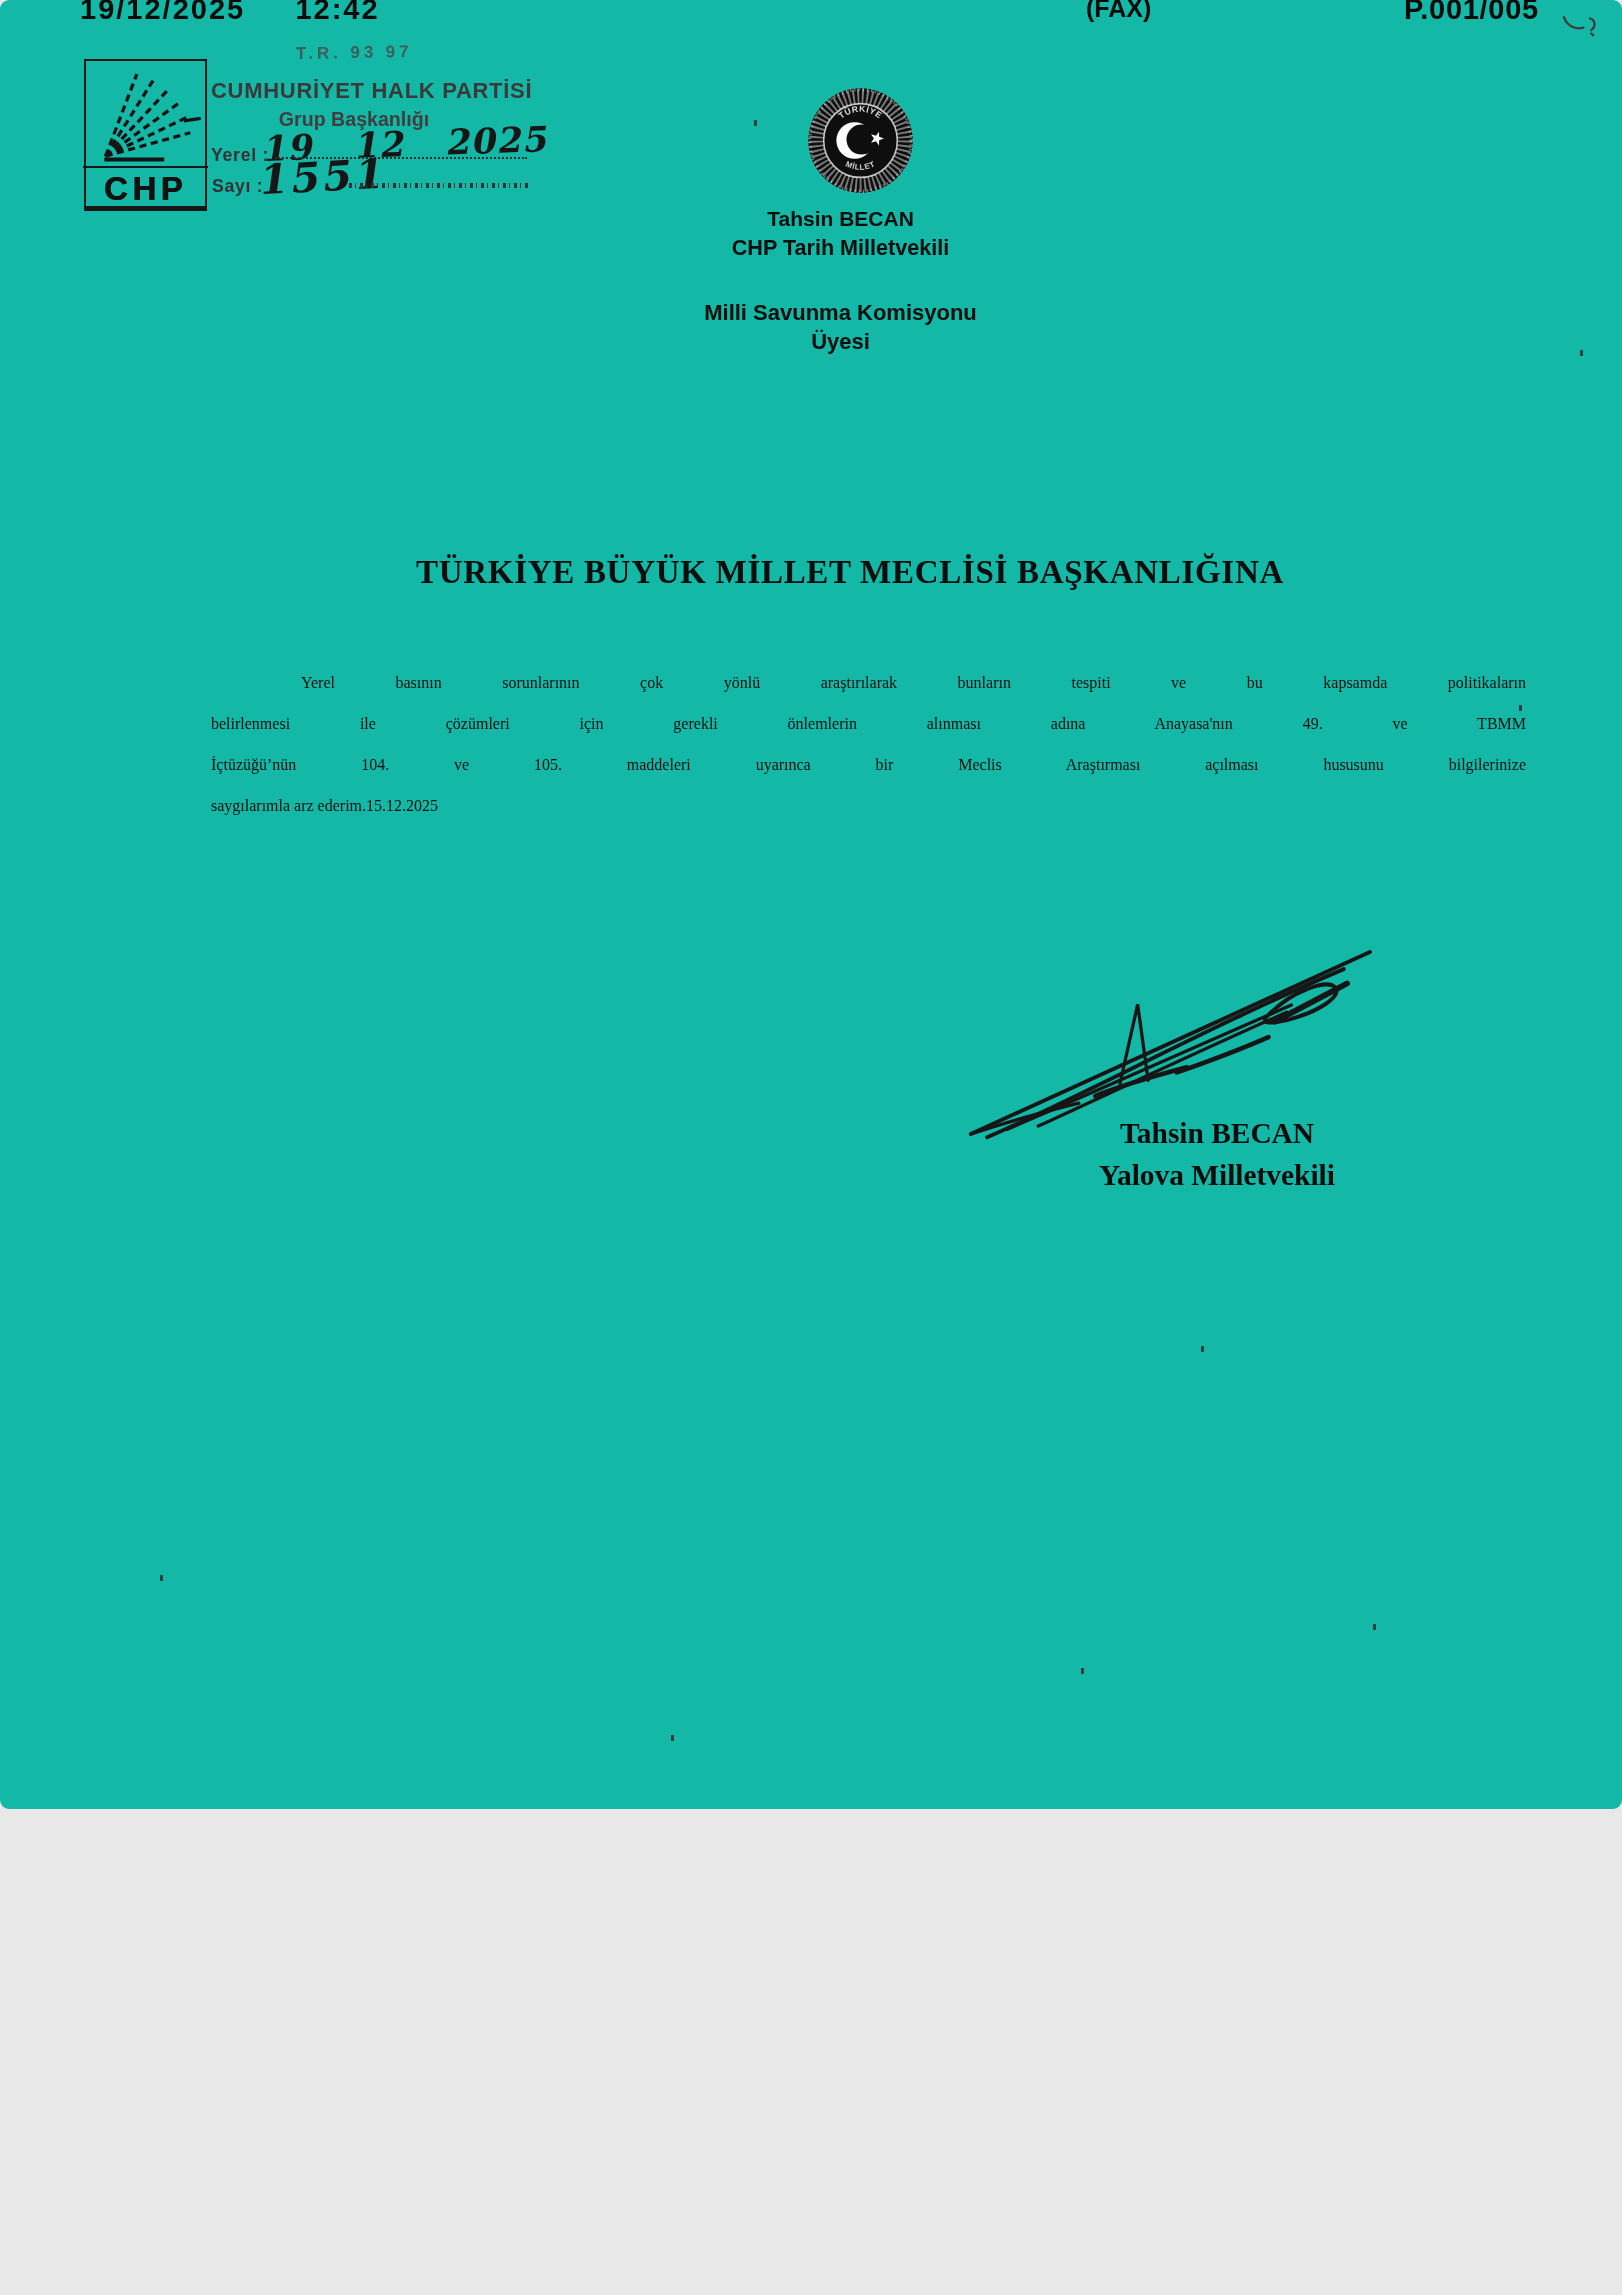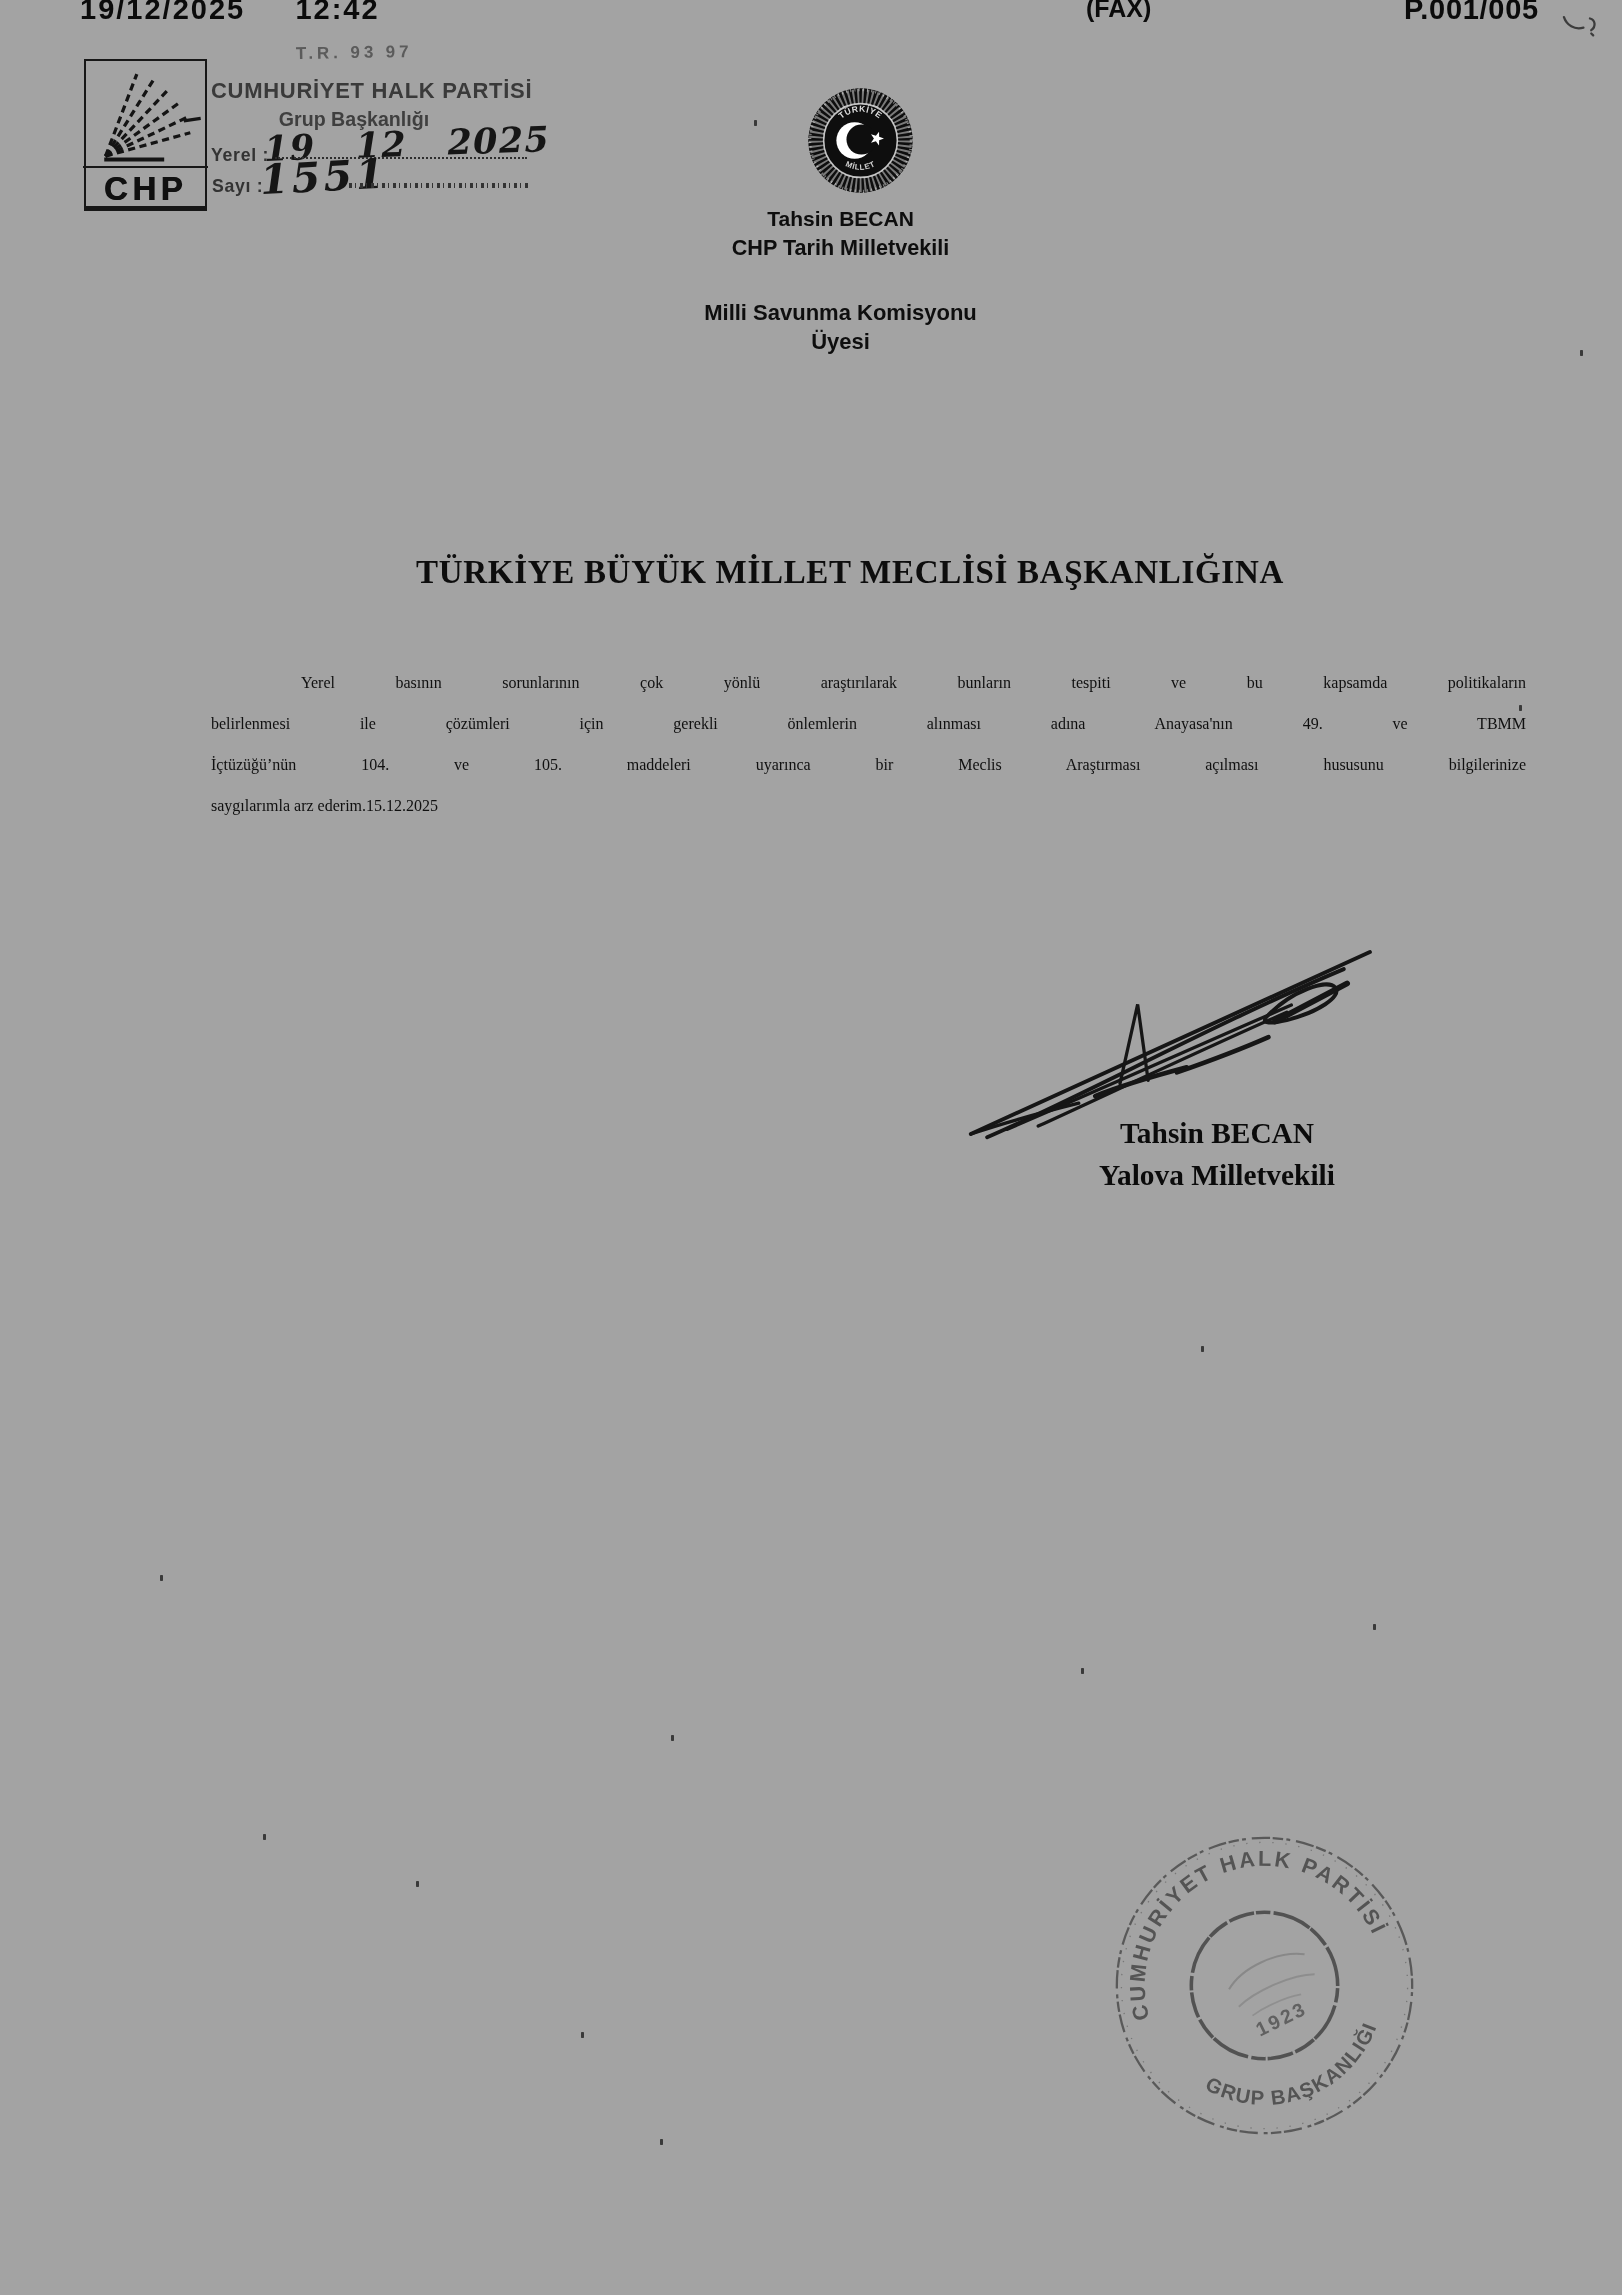--- a/index.html
+++ b/index.html
@@ -1,17 +1,17 @@
 <!DOCTYPE html>
 <html style="font-size:10.5px"><head>
 <meta charset="utf-8">
 <style>
   html,body{margin:0;padding:0;background:#e8e8e8;}
-  #page{position:relative;width:1622px;height:2295px;background:#a3a3a3;overflow:hidden;
-        color:#111;font-family:"Liberation Serif",serif;}
+  #page{position:relative;width:1622px;height:1809px;background:#14b8a6;overflow:hidden;
+        color:#111;font-family:"Liberation Serif",serif;border-radius:9px;}
   .abs{position:absolute;}
 
   
   .fax-datetime{left:80px;top:-6.5px;font:700 29px/1.1 "Liberation Sans",sans-serif;
                 letter-spacing:2px;white-space:pre;color:#0b0b0b;}
   .fax-center{left:1086px;top:-5.2px;font:700 25px/1.1 "Liberation Sans",sans-serif;color:#0b0b0b;}
   .fax-page{left:1404px;top:-6.5px;font:700 29px/1.1 "Liberation Sans",sans-serif;
             letter-spacing:0.7px;color:#0b0b0b;}
   #fax-squiggle{left:1561px;top:11.8px;}
 

